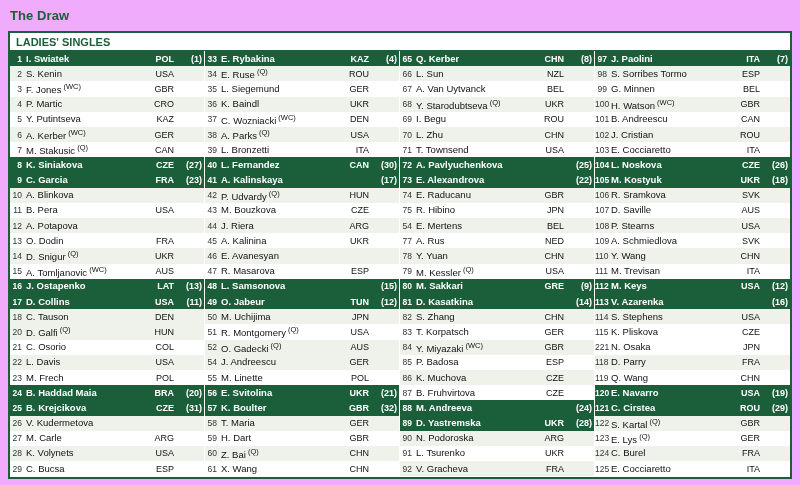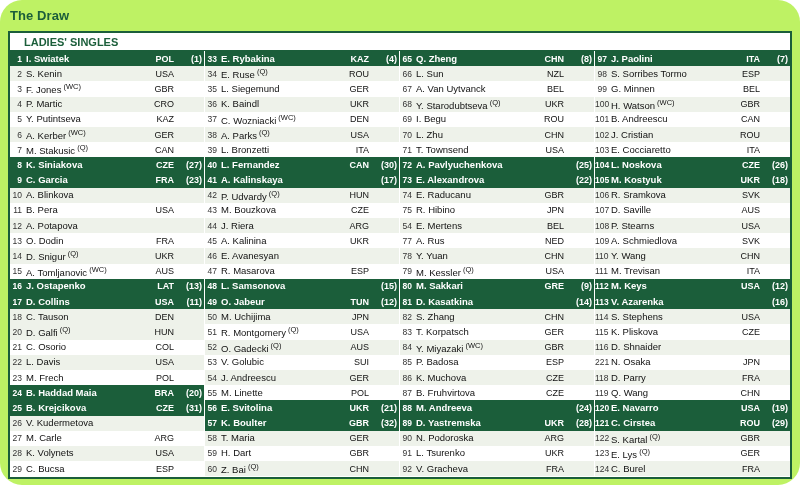--- a/index.html
+++ b/index.html
@@ -5,44 +5,43 @@
   * { box-sizing: border-box; }
   html, body {
     margin: 0; padding: 0;
     width: 800px; height: 485px;
     background: #ffffff;
     font-family: "Liberation Sans", sans-serif;
   }
   #root {
     position: relative;
     width: 800px; height: 485px;
-    background: #bef264;
+    background: #f0abfc;
     overflow: hidden;
-    border-radius: 22px;
   }
   .page-title {
     font-size: 13px;
     font-weight: bold;
     color: #1b5e3a;
     padding: 8px 0 6px 10px;
     letter-spacing: 0.1px;
   }
   .draw-frame {
     position: absolute;
     left: 8px; top: 31px;
     width: 784px; height: 448px;
     border: 2px solid #1b5e3a;
     background: #ffffff;
     overflow: hidden;
   }
   .section-head {
     font-size: 11px;
     font-weight: bold;
     color: #1b5e3a;
-    padding: 3px 0 3px 14px;
+    padding: 3px 0 3px 6px;
     border-bottom: 1px solid #1b5e3a;
     height: 18px;
     line-height: 12px;
   }
   .cols {
     display: flex;
     width: 100%;
   }
   .col {
     width: 25%;
@@ -390,26 +389,20 @@
             <span class="pname">R. Montgomery<span class="q"> (Q)</span></span>
             <span class="ctry">USA</span>
             <span class="seed"></span>
           </div>
           <div class="row alt">
             <span class="seedno">52</span>
             <span class="pname">O. Gadecki<span class="q"> (Q)</span></span>
             <span class="ctry">AUS</span>
             <span class="seed"></span>
           </div>
-          <div class="row">
-            <span class="seedno">53</span>
-            <span class="pname">V. Golubic</span>
-            <span class="ctry">SUI</span>
-            <span class="seed"></span>
-          </div>
           <div class="row alt">
             <span class="seedno">54</span>
             <span class="pname">J. Andreescu</span>
             <span class="ctry">GER</span>
             <span class="seed"></span>
           </div>
           <div class="row">
             <span class="seedno">55</span>
             <span class="pname">M. Linette</span>
             <span class="ctry">POL</span>
@@ -448,21 +441,21 @@
           <div class="row">
             <span class="seedno">61</span>
             <span class="pname">X. Wang</span>
             <span class="ctry">CHN</span>
             <span class="seed"></span>
           </div>
         </div>
         <div class="col">
           <div class="row hl">
             <span class="seedno">65</span>
-            <span class="pname">Q. Zheng</span>
+            <span class="pname">Q. Kerber</span>
             <span class="ctry">CHN</span>
             <span class="seed">(8)</span>
           </div>
           <div class="row alt">
             <span class="seedno">66</span>
             <span class="pname">L. Sun</span>
             <span class="ctry">NZL</span>
             <span class="seed"></span>
           </div>
           <div class="row">
@@ -734,26 +727,20 @@
           <div class="row alt">
             <span class="seedno">114</span>
             <span class="pname">S. Stephens</span>
             <span class="ctry">USA</span>
             <span class="seed"></span>
           </div>
           <div class="row">
             <span class="seedno">115</span>
             <span class="pname">K. Pliskova</span>
             <span class="ctry">CZE</span>
-            <span class="seed"></span>
-          </div>
-          <div class="row alt">
-            <span class="seedno">116</span>
-            <span class="pname">D. Shnaider</span>
-            <span class="ctry"></span>
             <span class="seed"></span>
           </div>
           <div class="row">
             <span class="seedno">221</span>
             <span class="pname">N. Osaka</span>
             <span class="ctry">JPN</span>
             <span class="seed"></span>
           </div>
           <div class="row alt">
             <span class="seedno">118</span>

